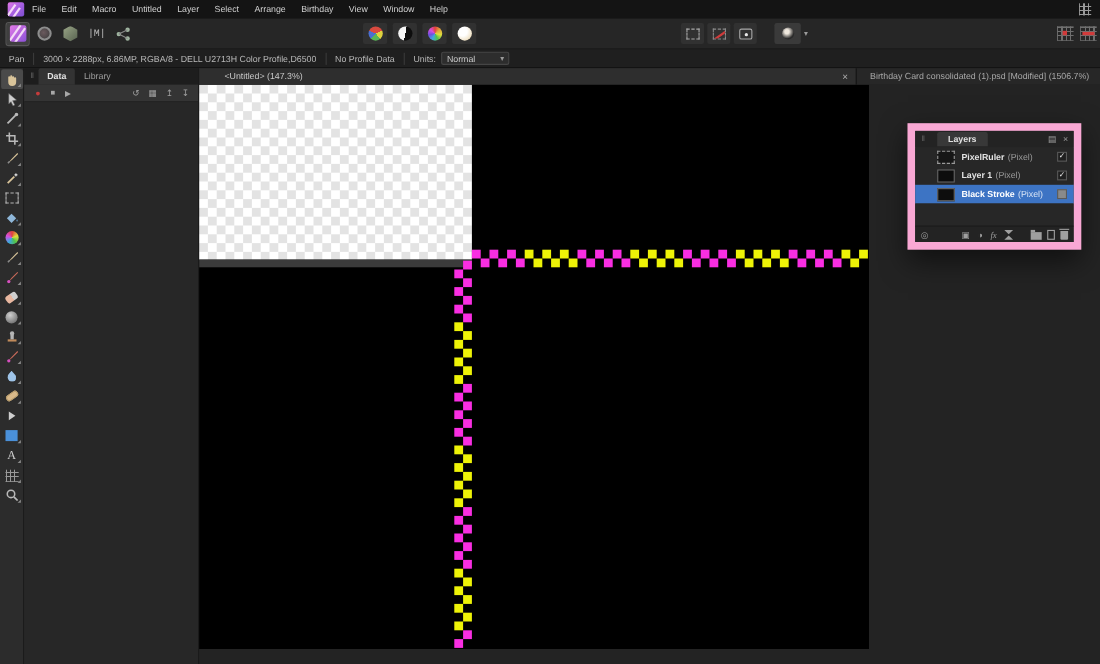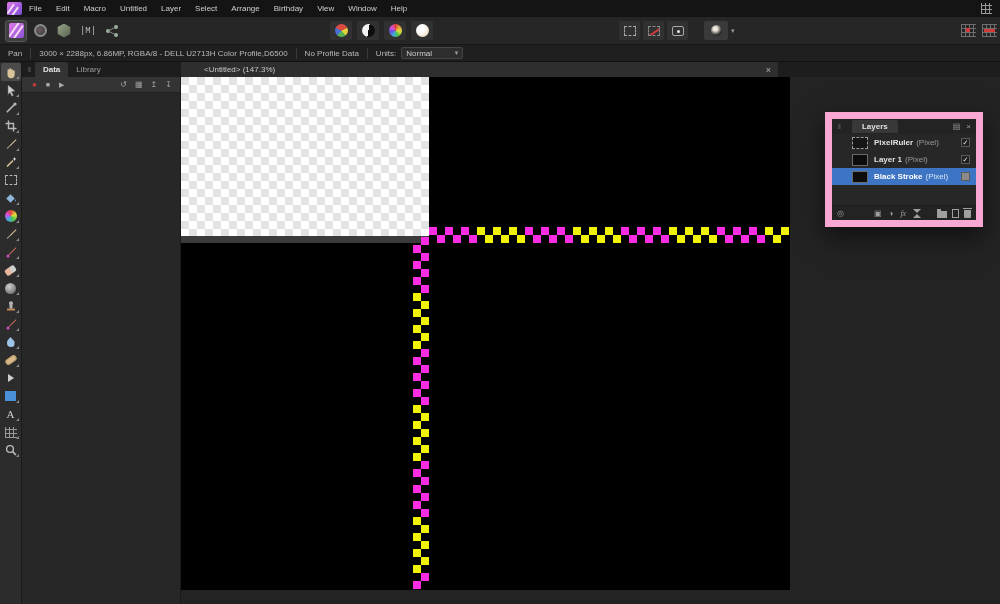--- a/index.html
+++ b/index.html
@@ -411,20 +411,23 @@
       </span>
     </div>
     <div class="mp-body"></div>
   </div>
 
   <div class="right-area">
     <div class="tabbar">
       <div class="doc-tab active">
         <span>&lt;Untitled&gt; (147.3%)</span>
         <span class="tab-close">×</span>
+      </div>
+      <div class="doc-tab inactive">
+        <span>Birthday Card consolidated (1).psd [Modified] (1506.7%)</span>
       </div>
     </div>
 
     <div class="canvas">
       <div class="doc">
         <div class="checker" id="checker" style="background: repeating-conic-gradient(rgb(255, 255, 255) 0%, rgb(255, 255, 255) 25%, rgb(227, 227, 227) 0%, rgb(227, 227, 227) 50%) 0% 0% / 16px 16px;"></div>
         <div class="graybar" id="graybar" style="background: rgb(59, 59, 59);"></div>
         <div id="hruler">
             <div class="sq" style="background: rgb(249, 46, 226); left: 248px; top: 150px;"></div>
             <div class="sq" style="background: rgb(249, 46, 226); left: 256px; top: 158px;"></div>

